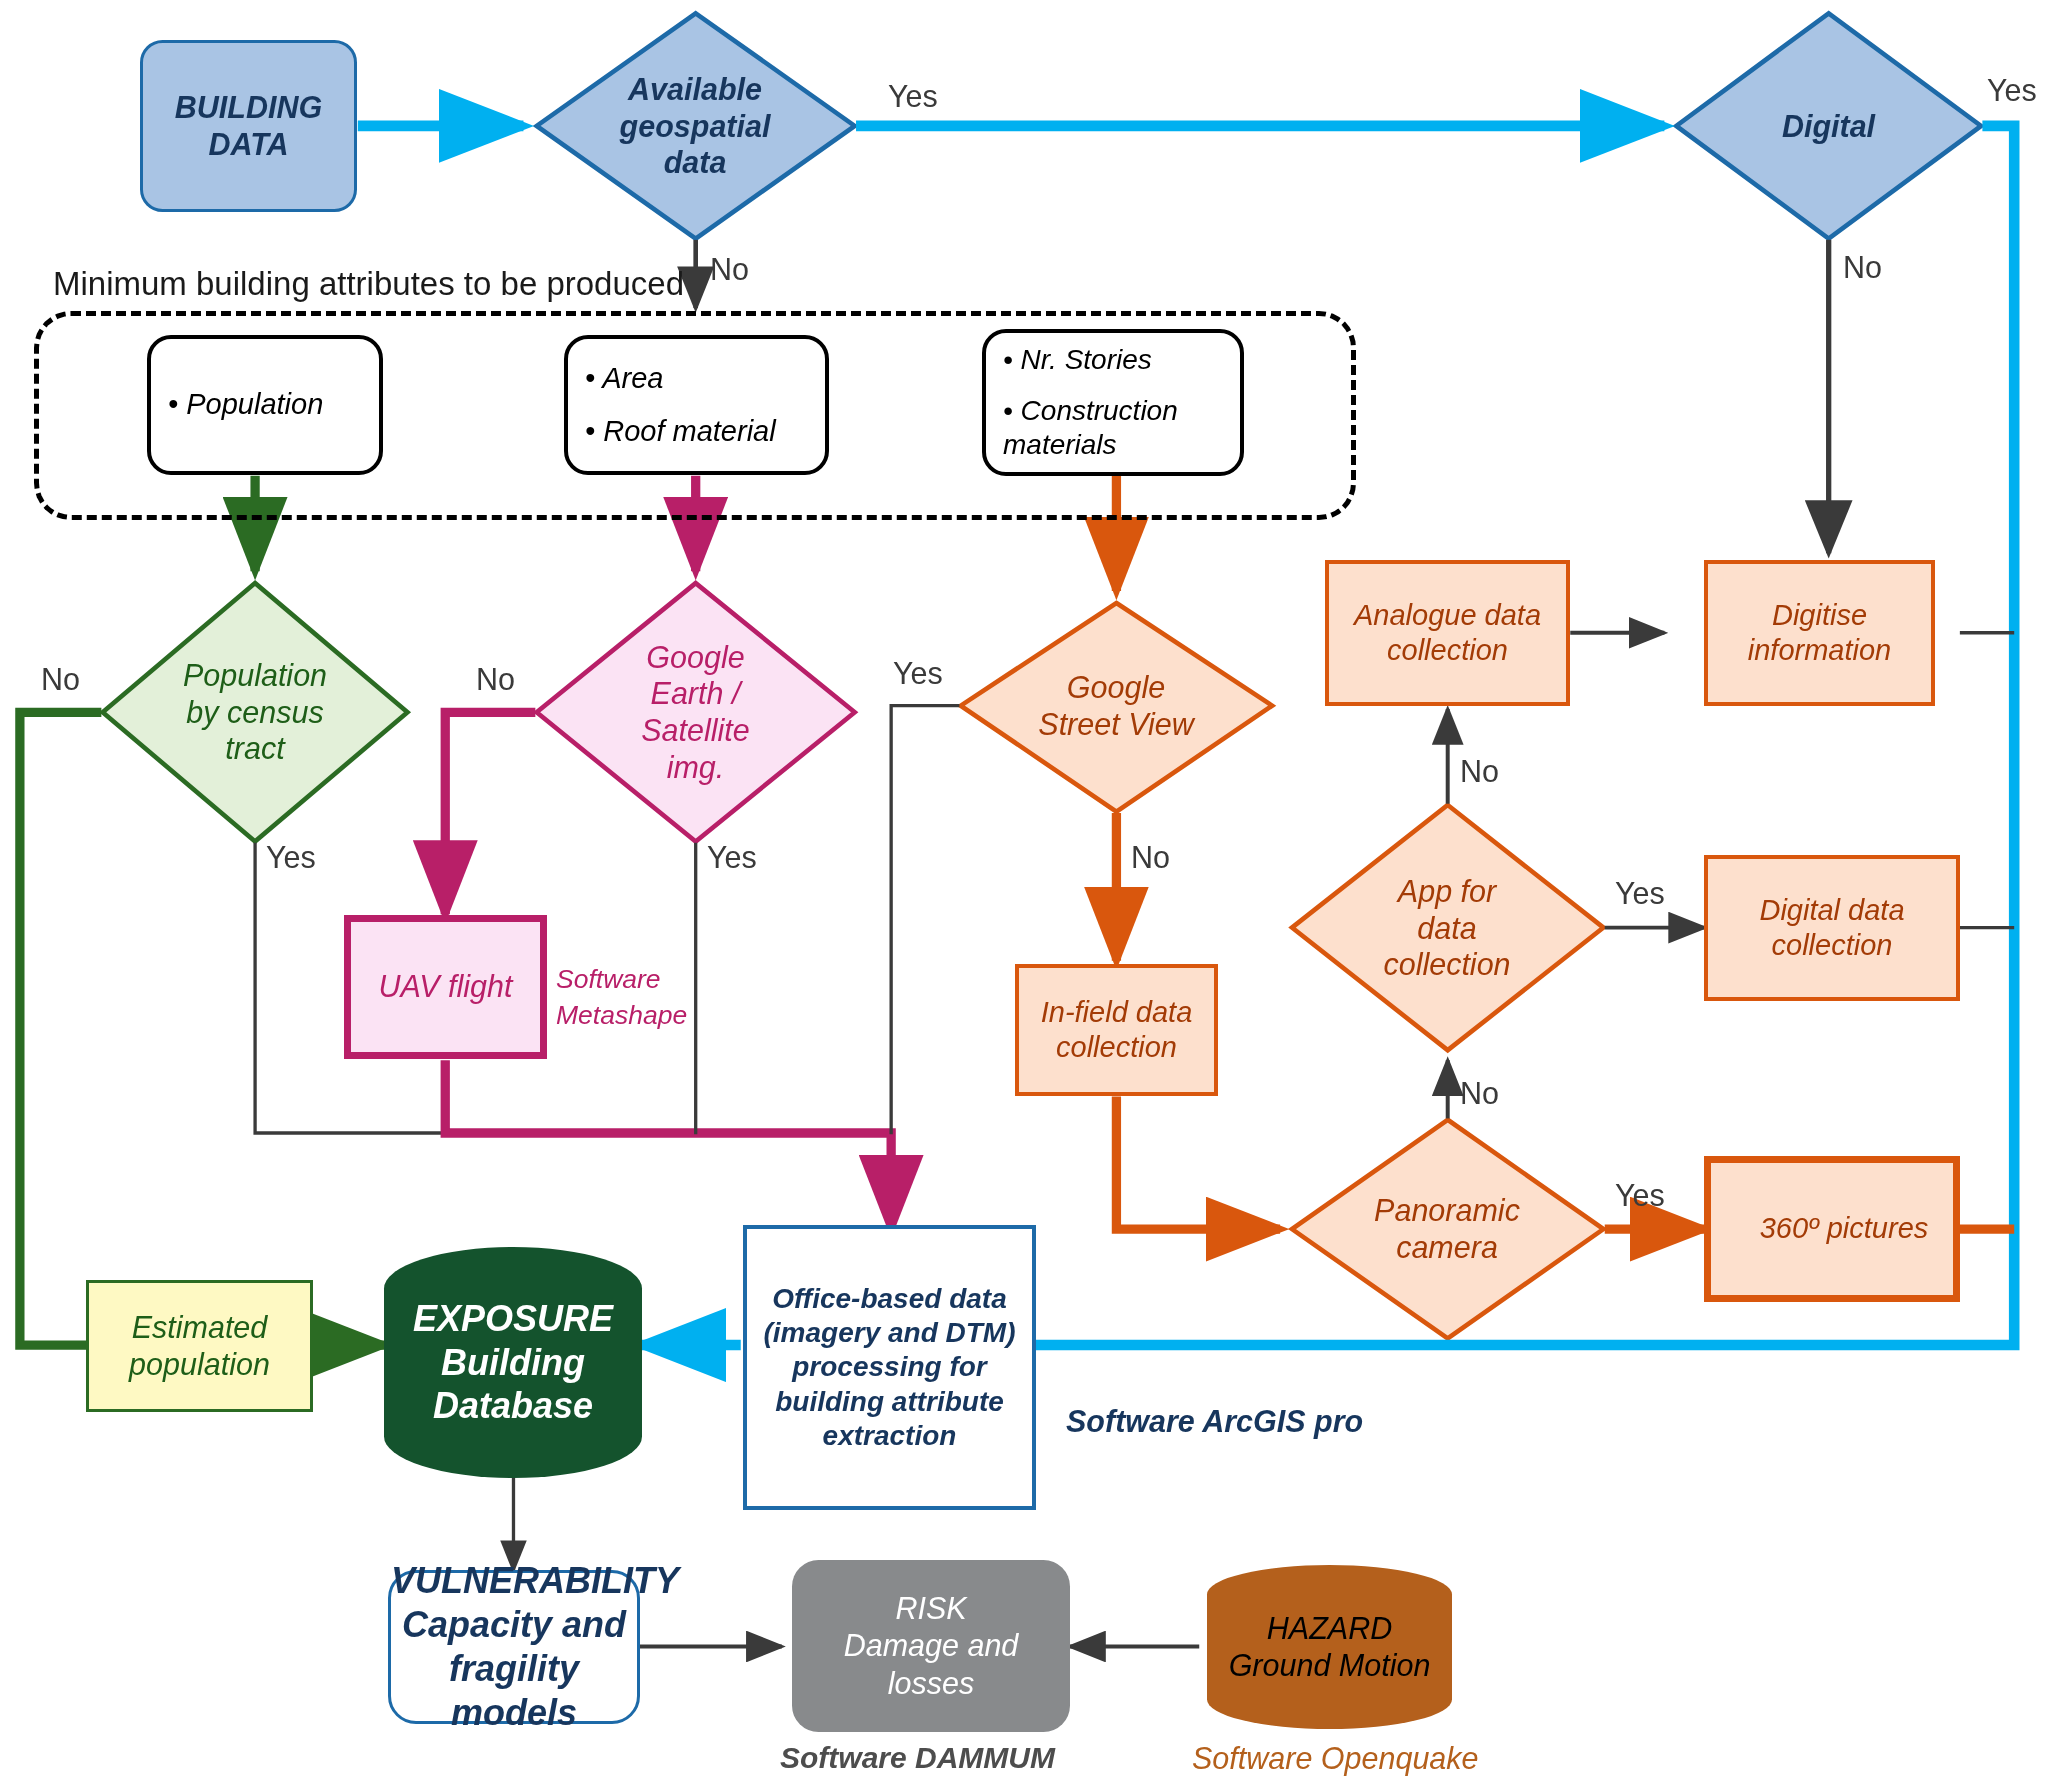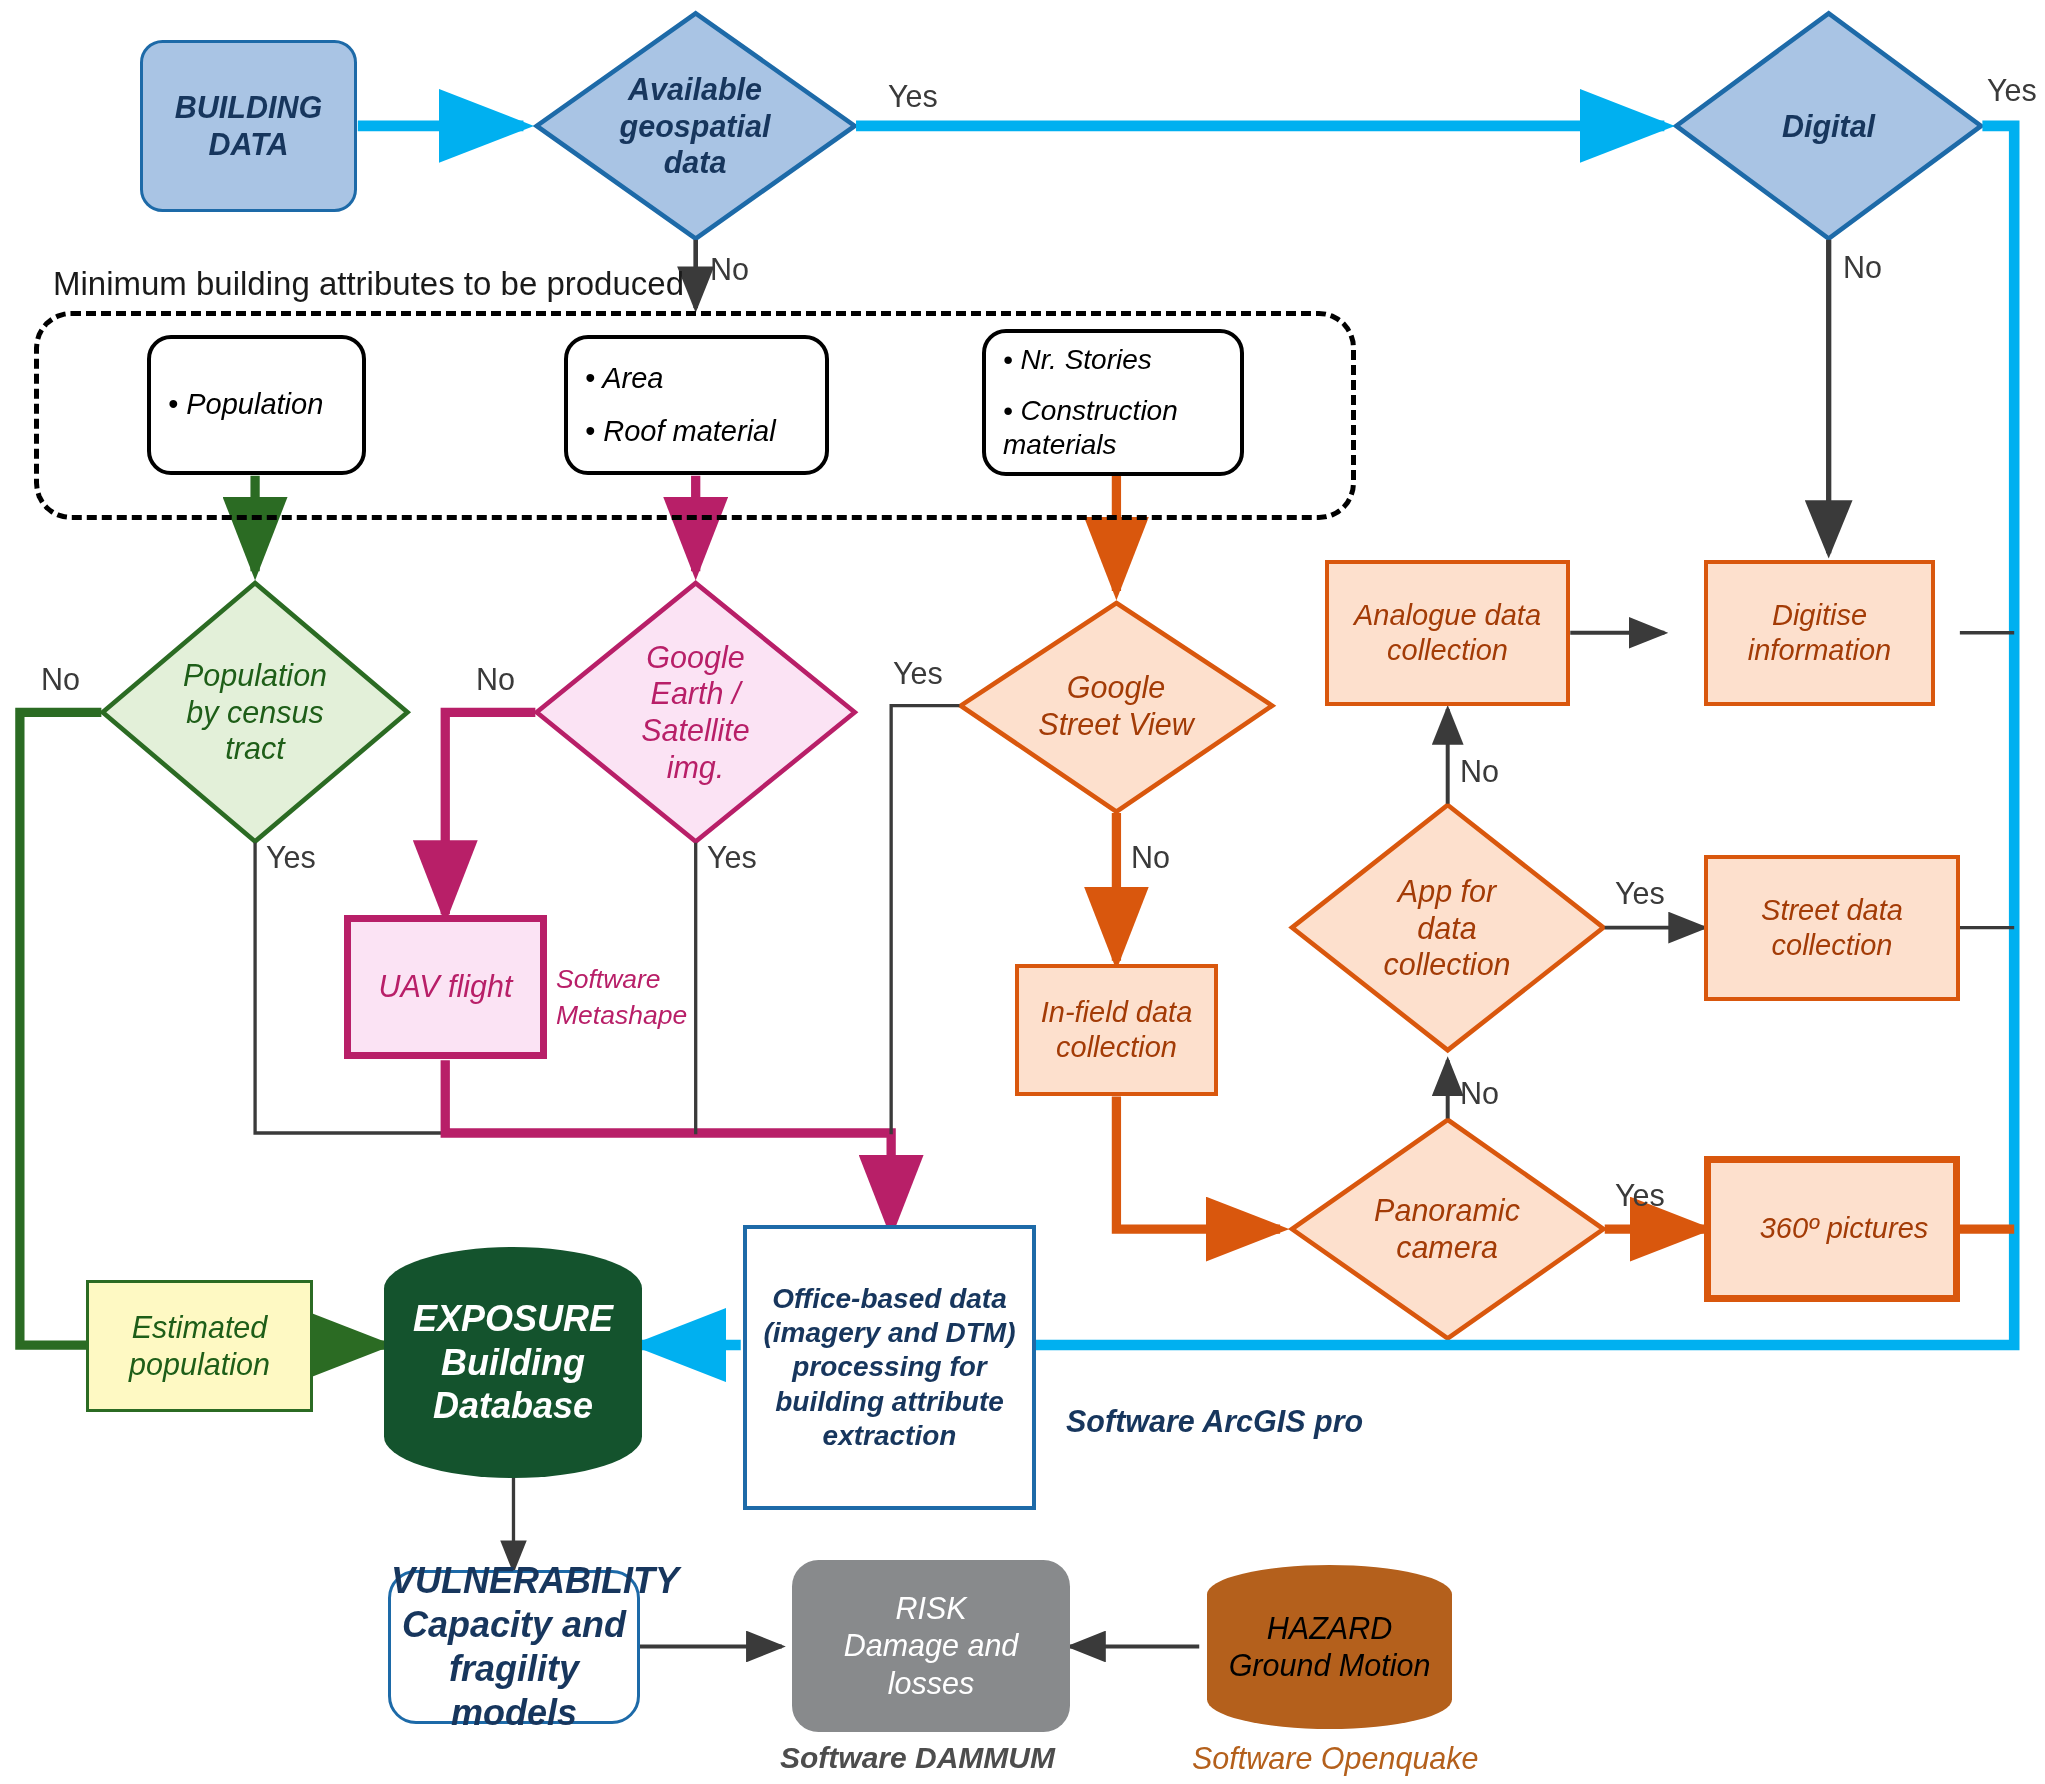--- a/index.html
+++ b/index.html
@@ -174,21 +174,21 @@
       <span>Available</span><br>
       <span>geospatial</span><br>
       <span>data</span>
     </span>
   </div>
 
   <div class="dia-label dia-blue" style="left:1716px;top:96px;width:225px;height:60px;">
     <span>Digital</span>
   </div>
 
-  <div class="node attr-box" style="left:147px;top:335px;width:219px;height:140px;">
+  <div class="node attr-box" style="left:147px;top:335px;width:236px;height:140px;">
     <span class="txt">
       <span class="attr-line">• Population</span>
     </span>
   </div>
 
   <div class="node attr-box" style="left:564px;top:335px;width:265px;height:140px;">
     <span class="txt">
       <span class="attr-line">• Area</span>
       <span class="attr-line">• Roof material</span>
     </span>
@@ -249,21 +249,21 @@
 
   <div class="node proc-orange" style="left:1704px;top:560px;width:231px;height:146px;">
     <span class="txt">
       <span>Digitise</span><br>
       <span>information</span>
     </span>
   </div>
 
   <div class="node proc-orange" style="left:1704px;top:855px;width:256px;height:146px;">
     <span class="txt">
-      <span>Street data</span><br>
+      <span>Digital data</span><br>
       <span>collection</span>
     </span>
   </div>
 
   <div class="node proc-orange thick" style="left:1704px;top:1156px;width:256px;height:146px;padding-left:24px;">
     <span class="txt">360º pictures</span>
   </div>
 
   <div class="node proc-orange" style="left:1015px;top:964px;width:203px;height:132px;">
     <span class="txt">

